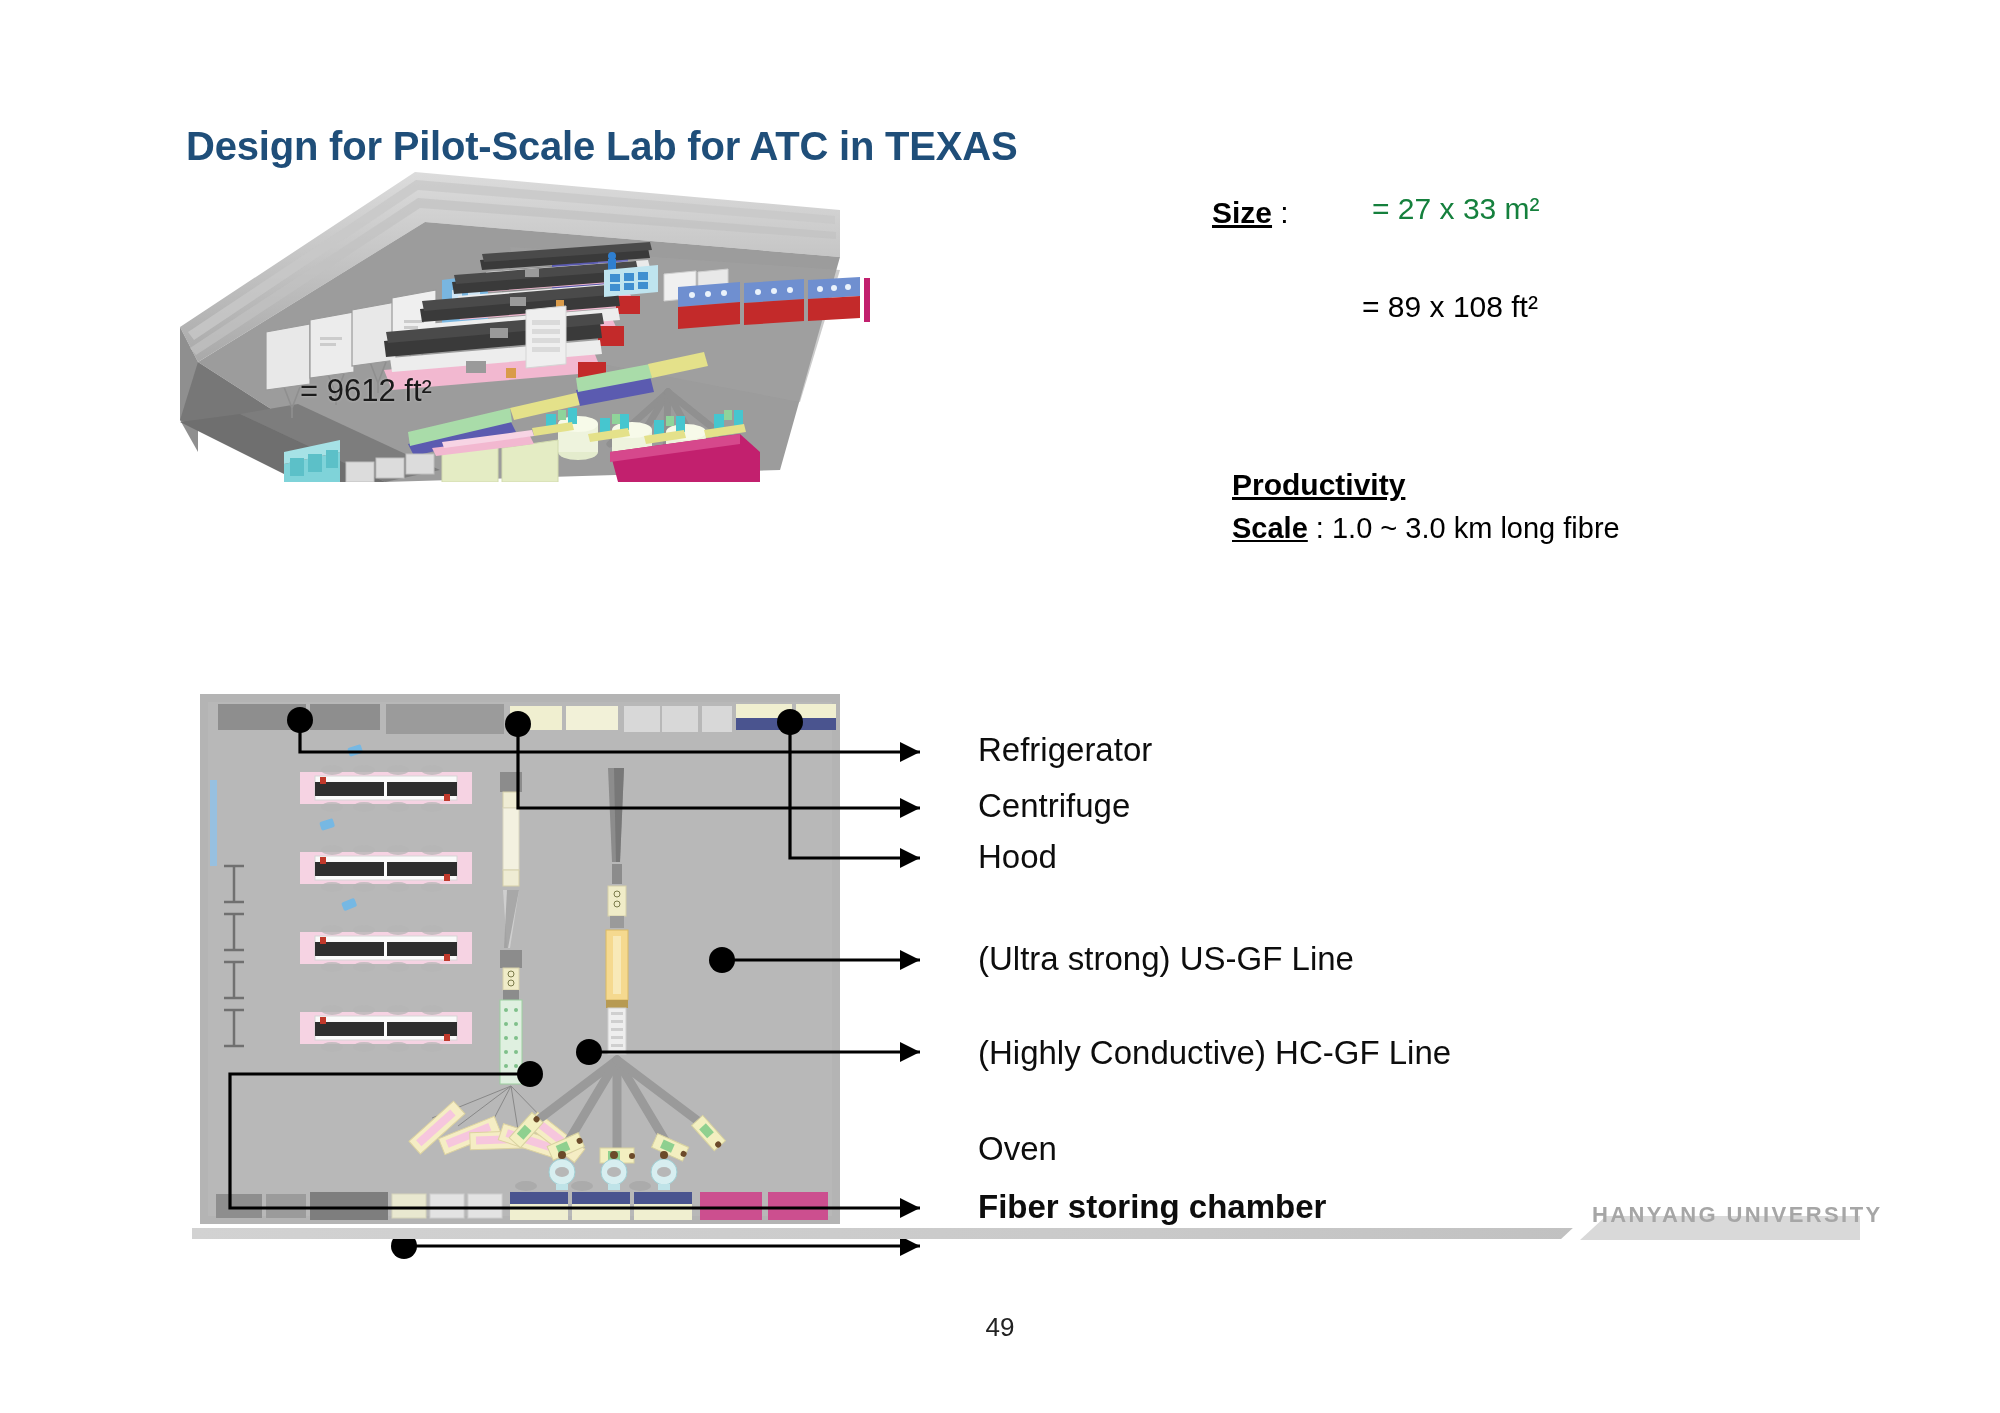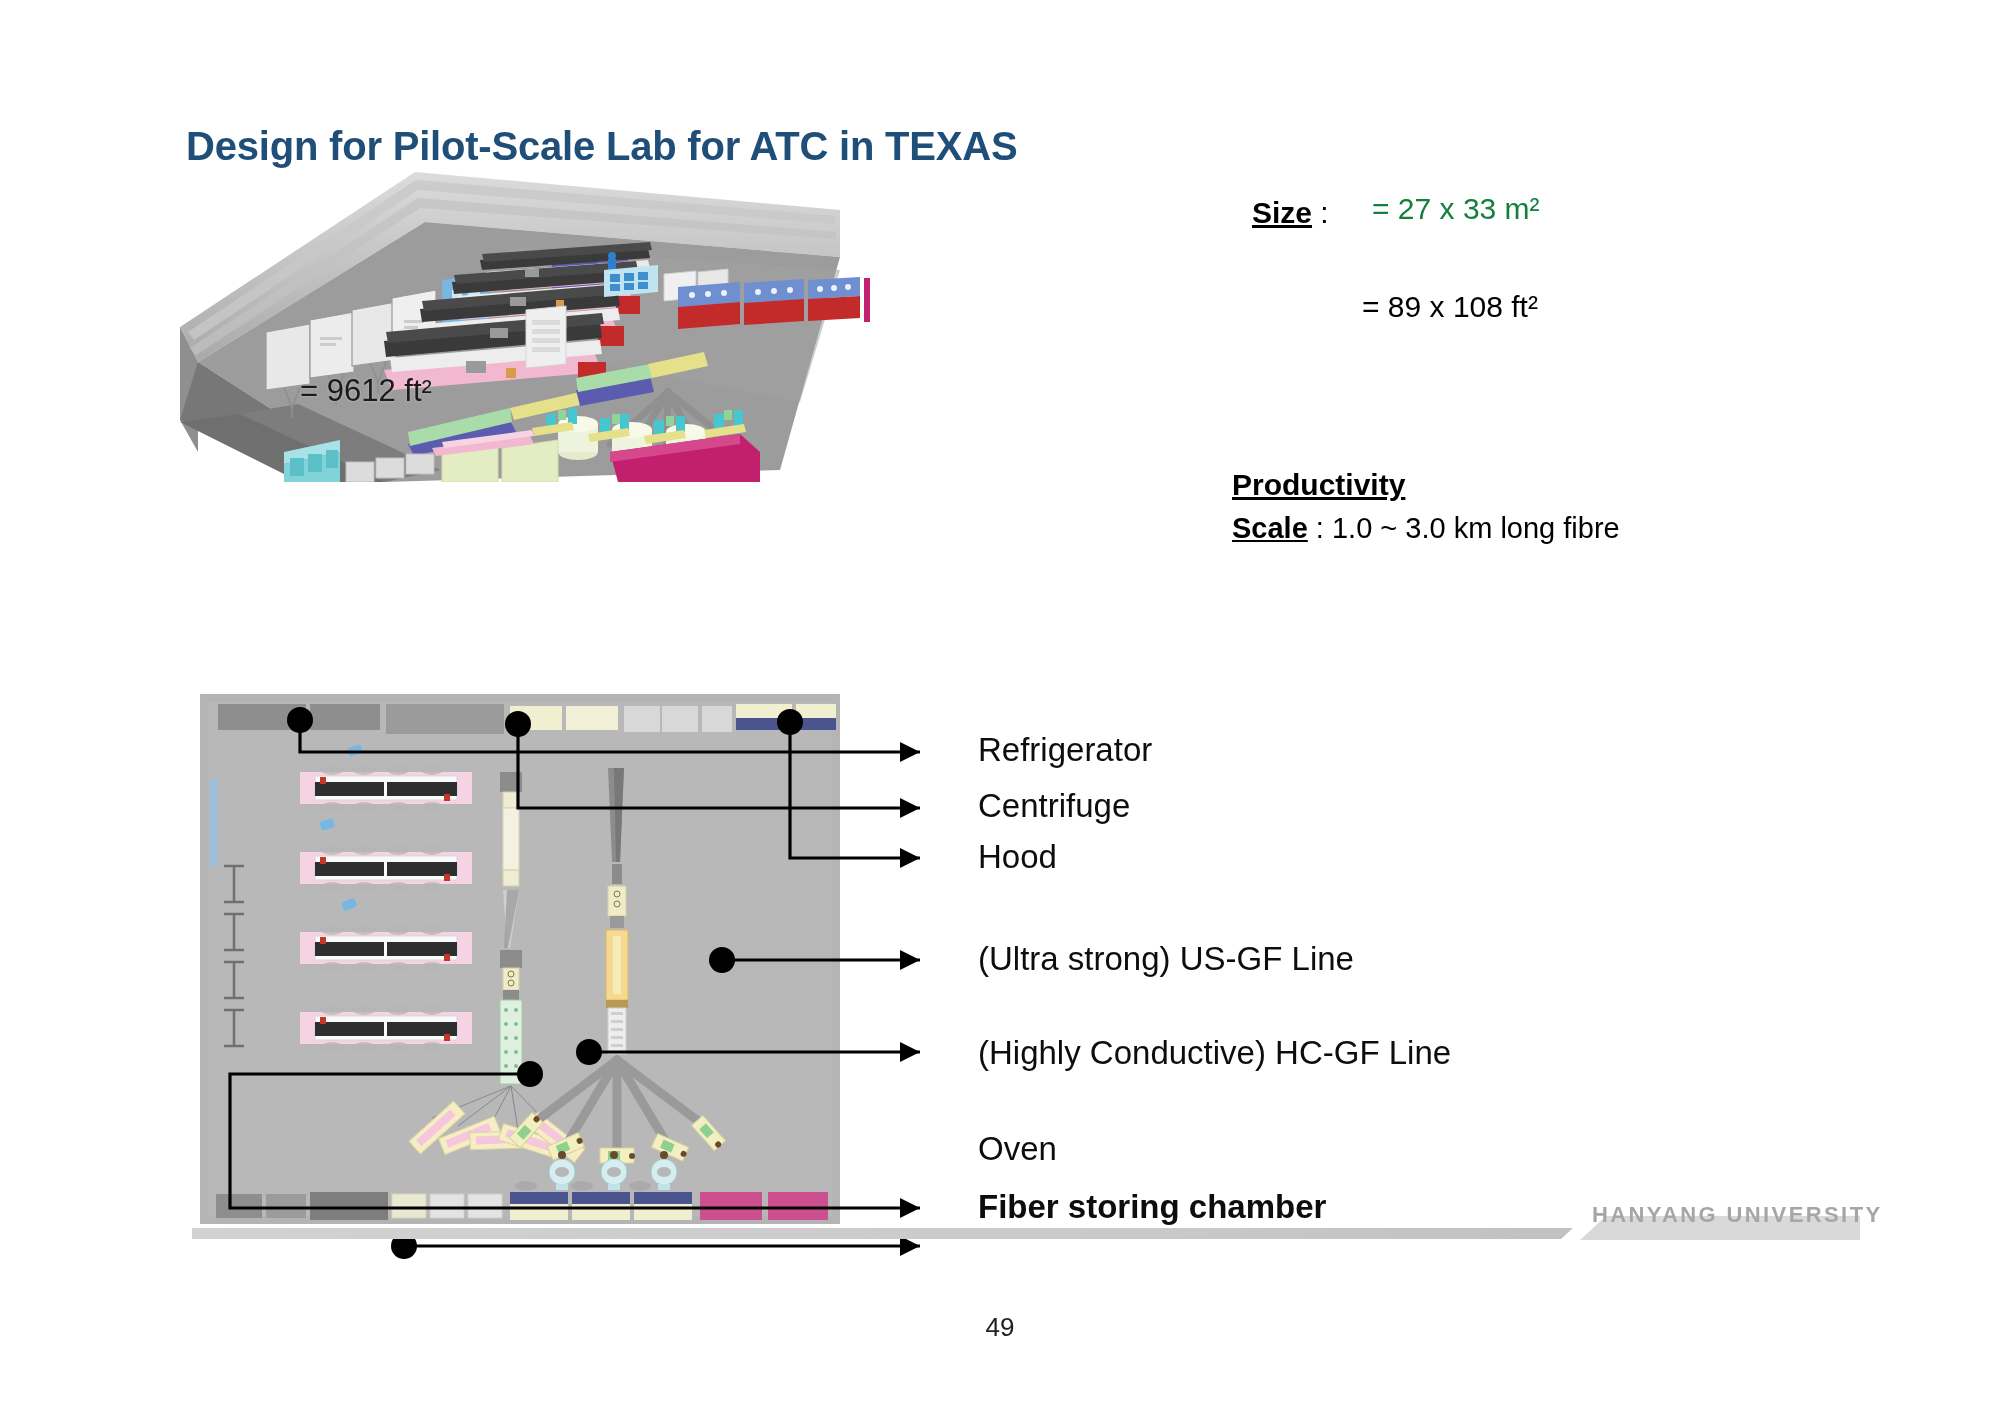--- a/index.html
+++ b/index.html
@@ -17,21 +17,21 @@
     position:absolute;left:186px;top:124px;
     font-size:40px;font-weight:bold;
     color:#1f4e79;
     letter-spacing:-0.2px;
     white-space:nowrap;
   }
 
   
   .info-size-label{
     position:absolute;left:1212px;top:196px;
-    font-size:30px;color:#000;white-space:nowrap;margin-left:40px;
+    font-size:30px;color:#000;white-space:nowrap;
   }
   .info-size-label b{font-weight:bold;text-decoration:underline;}
   .info-size-v1{
     position:absolute;left:1372px;top:192px;
     font-size:30px;color:#15803d;white-space:nowrap;
   }
   .info-size-v2{
     position:absolute;left:1362px;top:290px;
     font-size:30px;color:#000;white-space:nowrap;
   }

